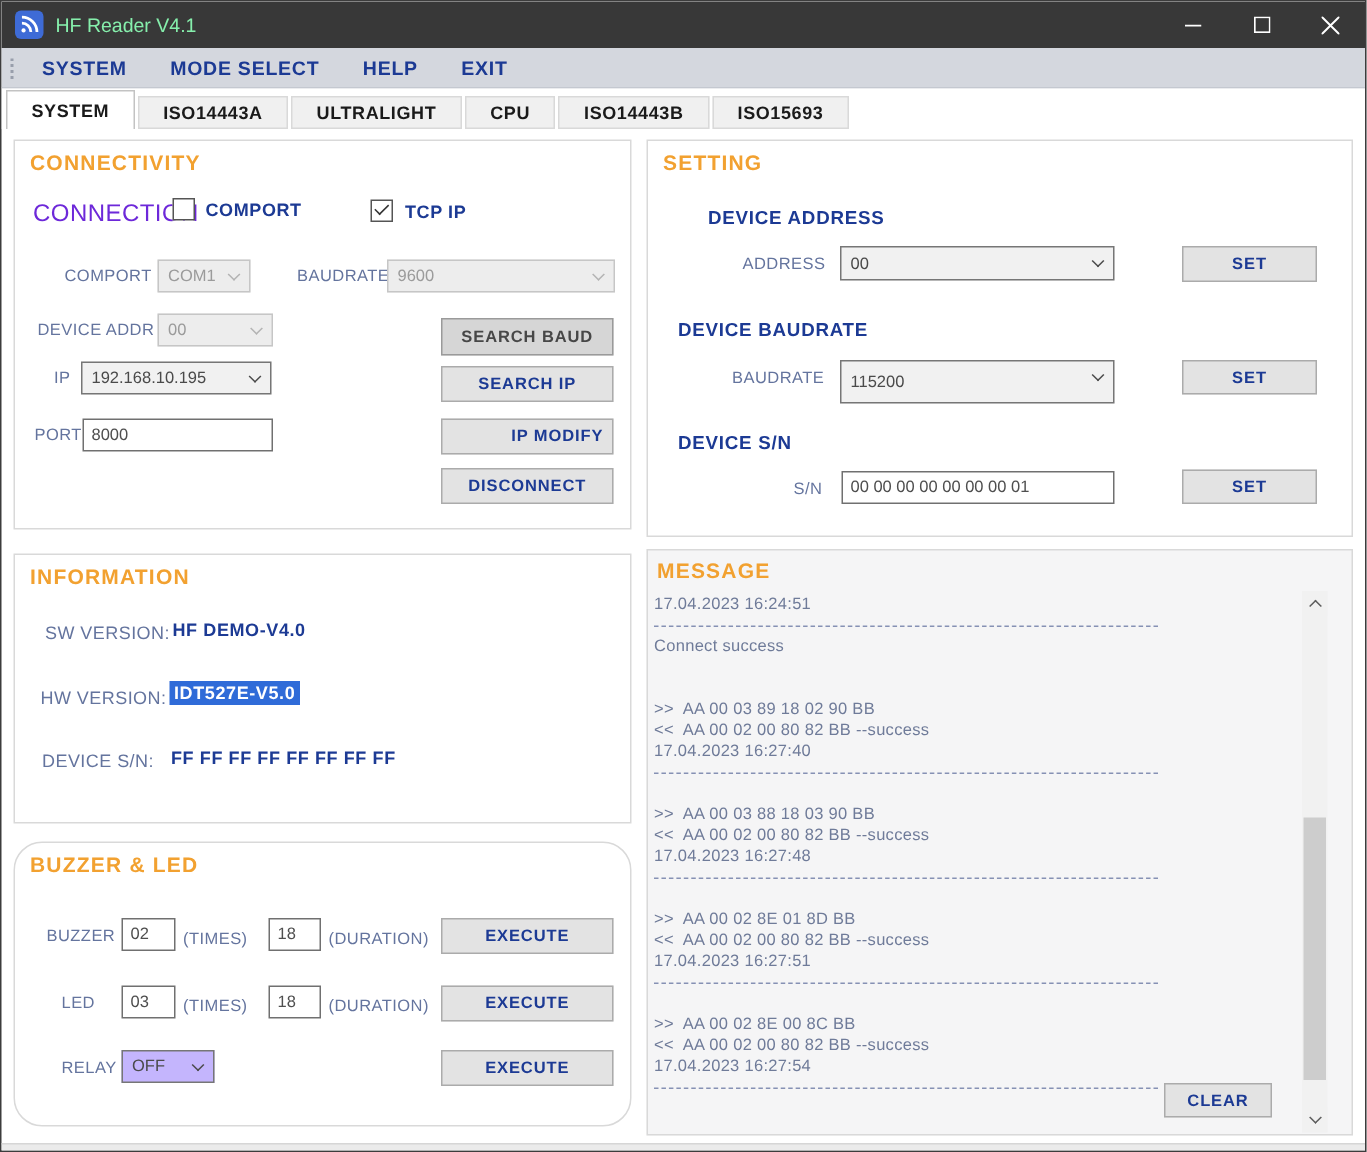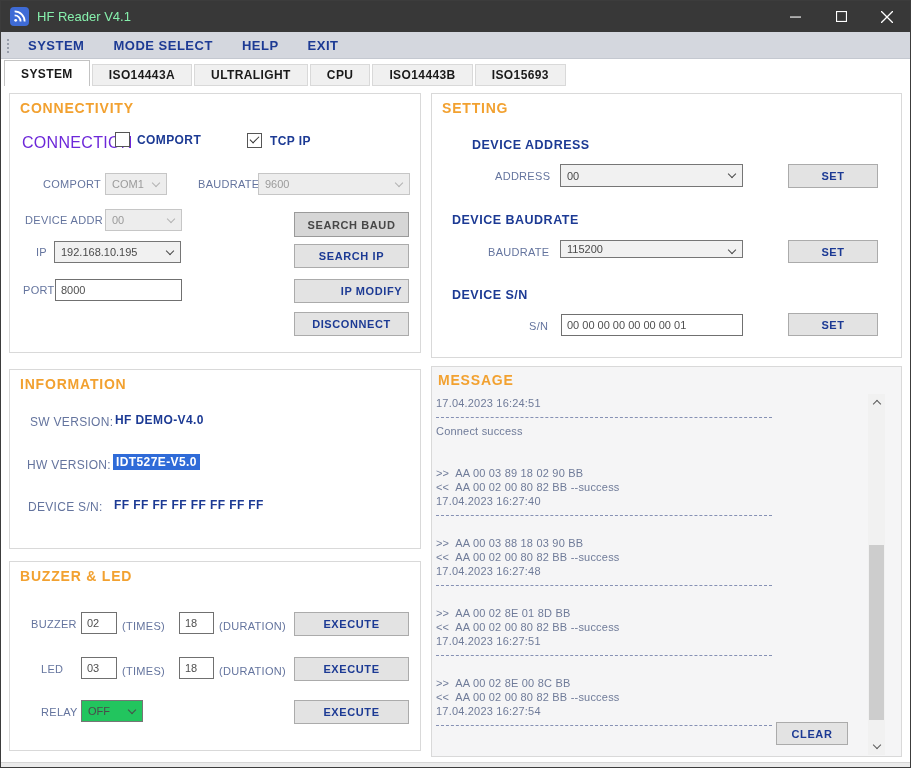--- a/index.html
+++ b/index.html
@@ -32,21 +32,21 @@
   .lbl.bold-navy{ color:#1c3a94; font-weight:bold; font-size:12px; letter-spacing:0.4px; }
   .heading-navy{ position:absolute; font-size:12.5px; font-weight:bold; color:#1c3a94; letter-spacing:0.5px; white-space:nowrap; }
   .val{ position:absolute; font-size:12px; font-weight:bold; color:#1c3a94; letter-spacing:0.4px; white-space:nowrap; }
   .val.hl{ background:#2f6bd8; color:#ffffff; padding:1px 3px; }
 
   
   .combo{ position:absolute; height:22px; border:1px solid #767676; background:#f1f1f1; font-size:11px; color:#4a4a4a; display:flex; align-items:center; padding:0 6px; }
   .combo .chev{ position:absolute; right:7px; top:6px; width:6px; height:6px; border-right:1.4px solid #4a4a4a; border-bottom:1.4px solid #4a4a4a; transform:rotate(45deg); }
   .combo.disabled{ background:#ededed; color:#9b9b9b; border-color:#c6c6c6; }
   .combo.disabled .chev{ border-color:#b3b3b3; }
-  .combo.white{ background:#22c55e; }
+  .combo.white{ background:#c4b5fd; }
   .tinput{ position:absolute; height:22px; border:1px solid #707070; background:#fff; font-size:11px; color:#4f4f4f; padding:0 5px; font-family:"Liberation Sans","DejaVu Sans",sans-serif; outline:none; }
   .btn{ position:absolute; border:1px solid #ababab; background:#e3e3e3; color:#1c3a94; font-weight:bold; font-size:11px; display:flex; align-items:center; justify-content:center; letter-spacing:0.6px; cursor:default; }
   .btn.disabled{ background:#d6d6d6; border-color:#9a9a9a; color:#474747; }
   .checkbox{ position:absolute; width:15px; height:15px; border:1px solid #555; background:#fff; }
   .checkbox.checked::after{ content:""; position:absolute; left:2px; top:2px; width:8px; height:4px; border-left:1.8px solid #333; border-bottom:1.8px solid #333; transform:rotate(-45deg); }
 
   
   .panel.msgpanel{ background:#f5f5f6; }
   .msg-log{ position:absolute; left:4px; top:29px; width:428px; }
   .msg{ font-size:11px; color:#6f7b99; height:14px; line-height:14px; letter-spacing:0.2px; white-space:pre; overflow:visible; }
@@ -156,21 +156,21 @@
   <div class="panel" style="left:8px; top:368px; width:412px; height:180px;">
     <div class="panel-title">INFORMATION</div>
     <span class="lbl" style="left:20px; top:45px; font-size:12px;">SW VERSION:</span>
     <span class="val" style="left:105px; top:43px;">HF DEMO-V4.0</span>
     <span class="lbl" style="left:17px; top:88px; font-size:12px;">HW VERSION:</span>
     <span class="val hl" style="left:103px; top:84px;">IDT527E-V5.0</span>
     <span class="lbl" style="left:18px; top:130px; font-size:12px;">DEVICE S/N:</span>
     <span class="val" style="left:104px; top:128px;">FF FF FF FF FF FF FF FF</span>
   </div>
 
-  <div class="panel" style="left:8px; top:560px; width:412px; height:190px;">
+  <div class="panel" style="left:8px; top:560px; width:412px; height:190px;border-radius:19px;">
     <div class="panel-title">BUZZER &amp; LED</div>
 
     <span class="lbl" style="left:21px; top:56px;">BUZZER</span>
     <input class="tinput" style="left: 71px; top: 50px; width: 36px;" value="02">
     <span class="lbl" style="left:112px; top:58px;">(TIMES)</span>
     <input class="tinput" style="left: 169px; top: 50px; width: 35px;" value="18">
     <span class="lbl" style="left:209px; top:58px;">(DURATION)</span>
     <div class="btn" style="left:284px; top:50px; width:115px; height:24px;">EXECUTE</div>
 
     <span class="lbl" style="left:31px; top:101px;">LED</span>
@@ -194,21 +194,21 @@
     <span class="heading-navy" style="left:20px; top:44px;margin-left:20px;">DEVICE ADDRESS</span>
     <span class="lbl" style="left:63px; top:76px;">ADDRESS</span>
     <div class="combo" style="left:128px; top:70px; width:183px; height:23px;">
       <span>00</span>
         <span class="chev"></span>
     </div>
     <div class="btn" style="left:356px; top:70px; width:90px; height:24px;">SET</div>
 
     <span class="heading-navy" style="left:20px; top:119px;">DEVICE BAUDRATE</span>
     <span class="lbl" style="left:56px; top:152px;">BAUDRATE</span>
-    <div class="combo" style="left:128px; top:146px; width:183px; height:18px;">
+    <div class="combo" style="left:128px; top:146px; width:183px; height:29px;">
       <span>115200</span>
         <span class="chev"></span>
     </div>
     <div class="btn" style="left:356px; top:146px; width:90px; height:23px;">SET</div>
 
     <span class="heading-navy" style="left:20px; top:194px;">DEVICE S/N</span>
     <span class="lbl" style="left:97px; top:226px;">S/N</span>
     <input class="tinput" style="left: 129px; top: 220px; width: 182px;" value="00 00 00 00 00 00 00 01">
     <div class="btn" style="left:356px; top:219px; width:90px; height:23px;">SET</div>
   </div>

